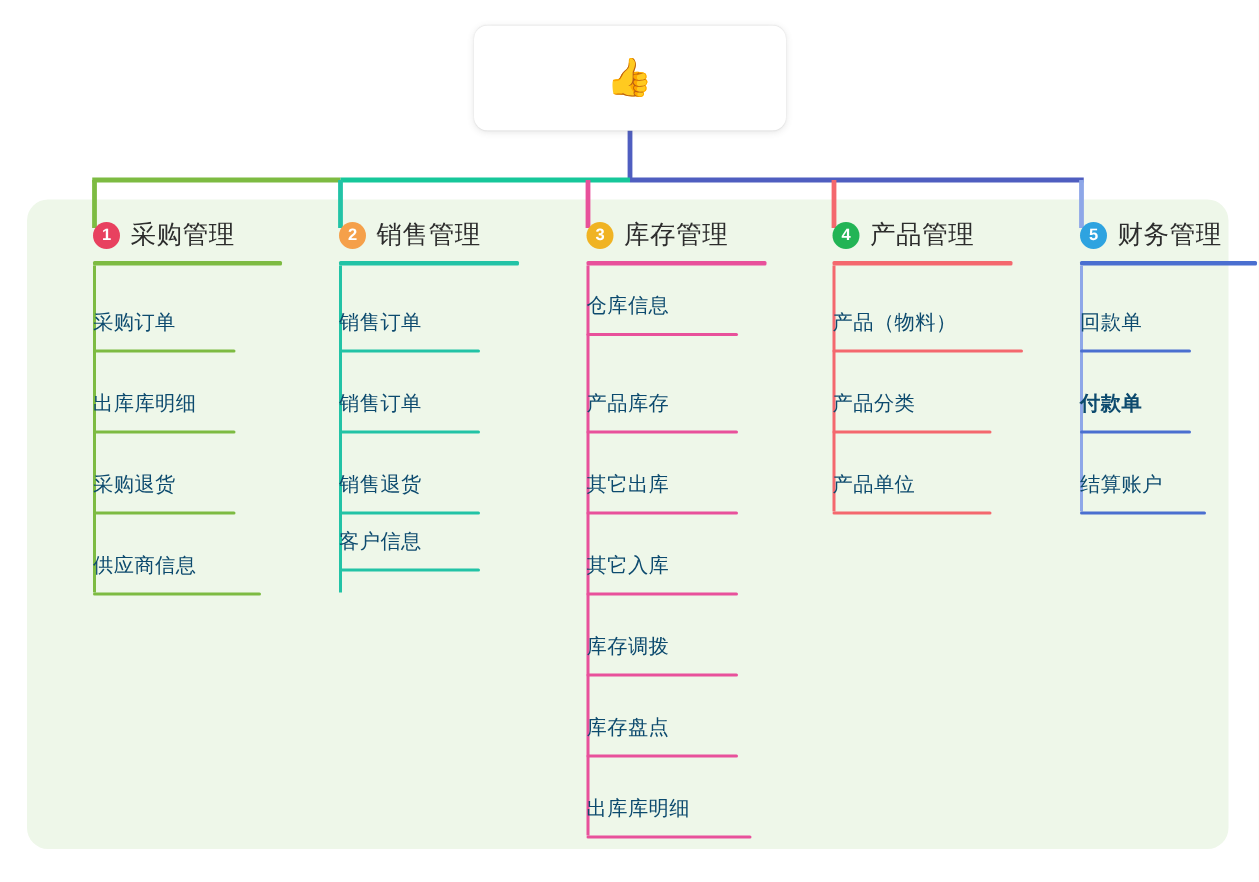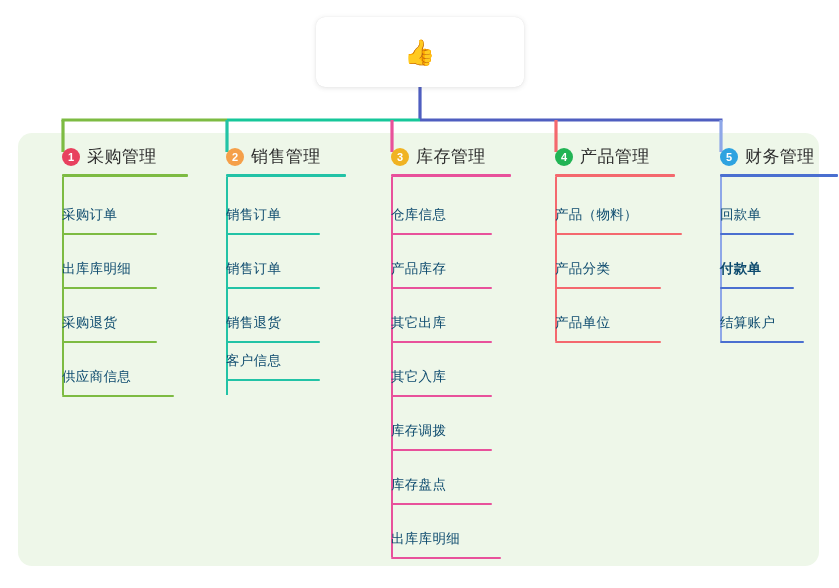--- a/index.html
+++ b/index.html
@@ -225,21 +225,21 @@
           <div class="leaf-rule" style="left: 18px; width: 94px; background: rgb(34, 195, 166);"></div>
         </div>
       </div>
       <div class="column" style="left: 355px;">
         <div class="col-head">
           <span class="badge" style="background: rgb(240, 179, 35);">3</span>
           <span class="col-title">库存管理</span>
         </div>
         <div class="col-head-rule" style="width: 120px; background: rgb(232, 81, 155);"></div>
         <div class="spine" style="left: 18px; height: 380px; background: rgb(232, 81, 155);"></div>
-        <div class="leaf" style="top: 62px; width: 121px;">
+        <div class="leaf" style="top: 51px; width: 121px;">
           <div class="leaf-label">仓库信息</div>
           <div class="leaf-rule" style="left: 18px; width: 101px; background: rgb(232, 81, 155);"></div>
         </div>
         <div class="leaf" style="top: 116px; width: 121px;">
           <div class="leaf-label">产品库存</div>
           <div class="leaf-rule" style="left: 18px; width: 101px; background: rgb(232, 81, 155);"></div>
         </div>
         <div class="leaf" style="top: 170px; width: 121px;">
           <div class="leaf-label">其它出库</div>
           <div class="leaf-rule" style="left: 18px; width: 101px; background: rgb(232, 81, 155);"></div>

